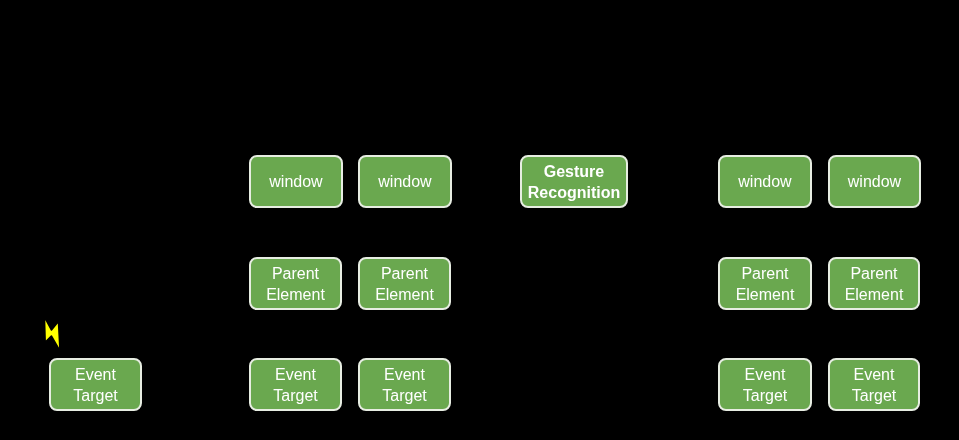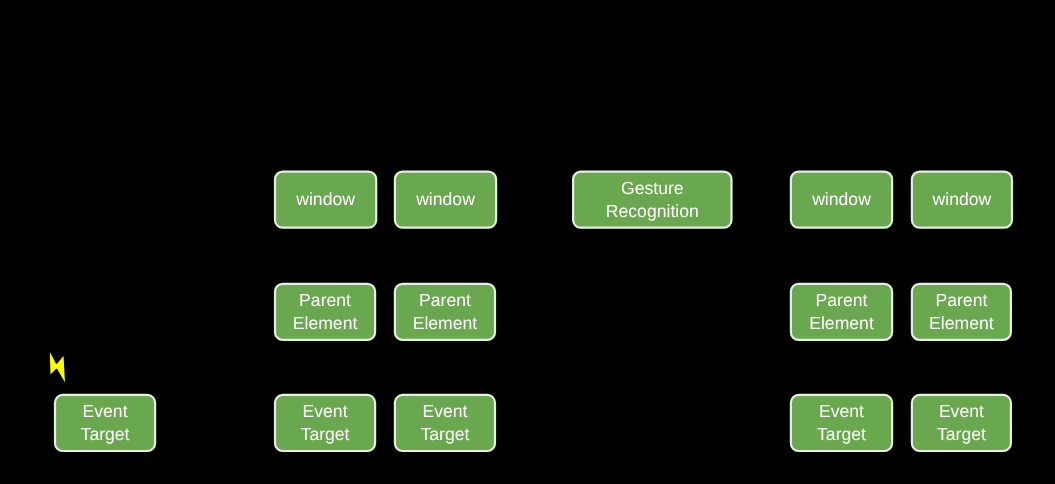--- a/index.html
+++ b/index.html
@@ -28,21 +28,21 @@
 <body>
 
 <div class="canvas">
 
   <svg class="bolt" viewBox="0 0 36 36">
     <polygon points="23,2 7,19 15,19 11,34 29,14 19,15" transform="rotate(-45 18 18)" stroke="#000000" stroke-width="1.5" stroke-linejoin="round" fill="#ffff00"></polygon>
   </svg>
 
   <div class="node" style="left:249px;top:155px;width:94px;height:53px;">window</div>
   <div class="node" style="left:358px;top:155px;width:94px;height:53px;">window</div>
-  <div class="node" style="left:520px;top:155px;width:146px;height:53px;">Gesture
+  <div class="node" style="left:520px;top:155px;width:108px;height:53px;font-weight:bold;">Gesture
 Recognition</div>
   <div class="node" style="left:718px;top:155px;width:94px;height:53px;">window</div>
   <div class="node" style="left:828px;top:155px;width:93px;height:53px;">window</div>
 
   <div class="node" style="left:249px;top:257px;width:93px;height:53px;">Parent
 Element</div>
   <div class="node" style="left:358px;top:257px;width:93px;height:53px;">Parent
 Element</div>
   <div class="node" style="left:718px;top:257px;width:94px;height:53px;">Parent
 Element</div>

